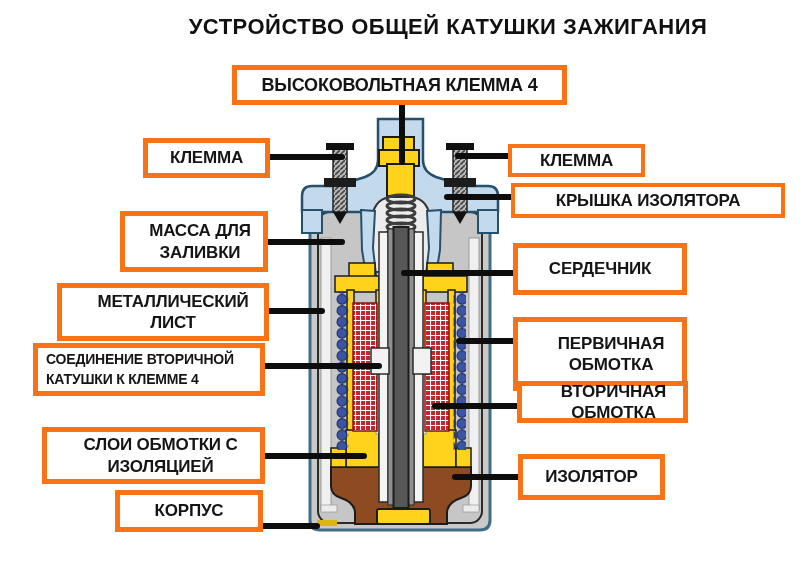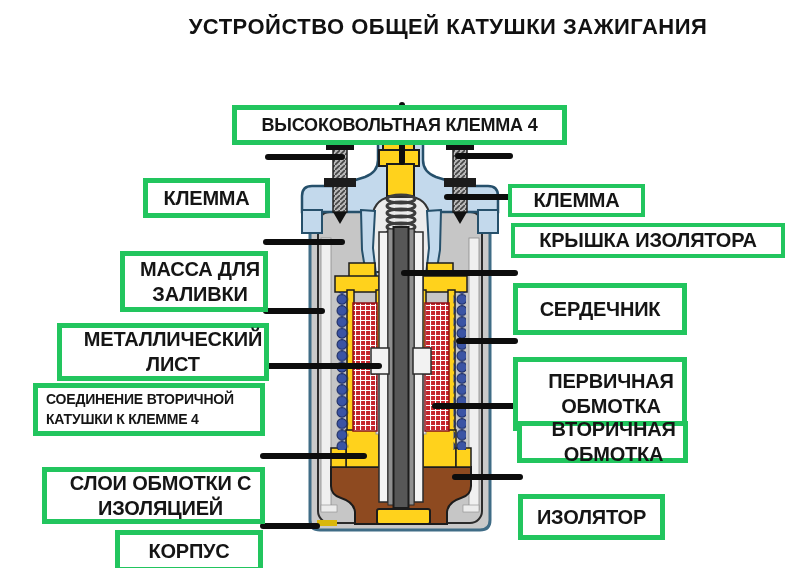--- a/index.html
+++ b/index.html
@@ -6,26 +6,26 @@
     --c-cap:#c3d9ec; --c-case:#c9c9c9; --c-steel:#3f6c86; --c-yellow:#ffd21c;
     --c-red:#c5242c; --c-wblue:#3b54a4; --c-brown:#8e4a20; --c-coredark:#575757;
     --c-coremid:#909090; --c-ink:#111111;
   }
   html,body{margin:0;padding:0;background:#ffffff;}
   .stage{position:relative;width:800px;height:568px;background:#fff;overflow:hidden;
          font-family:"Liberation Sans","DejaVu Sans",sans-serif;}
   .title{position:absolute;left:0;top:14px;width:800px;text-align:center;
          font-size:22px;font-weight:bold;color:var(--c-ink);letter-spacing:0.5px;margin:0;padding-left:48px;}
   svg.diagram{position:absolute;left:0;top:0;}
-  .lbox{position:absolute;background:#fff;border:5px solid #22c55e;color:#151515;
+  .lbox{position:absolute;background:#fff;border:5px solid #f97316;color:#151515;
         font-weight:bold;display:flex;align-items:center;box-sizing:border-box;
-        white-space:pre-line;line-height:1.25;letter-spacing:-0.2px;margin-top:40px;}
+        white-space:pre-line;line-height:1.25;letter-spacing:-0.2px;}
   .lbox span{display:block;width:100%;}
   .ctr{justify-content:center;text-align:center;}
-  .f16{font-size:20px;text-align:center;}
+  .f16{font-size:17px;text-align:center;}
   .f18{font-size:18px;}
   .f13{font-size:14px;line-height:1.4;}
   
   .b-hv  {left:232px;top:65px;width:335px;height:40px;}
   .b-kl1 {left:143px;top:138px;width:127px;height:40px;}
   .b-mas {left:120px;top:211px;width:148px;height:61px;padding-left:12px;}
   .b-met {left:57px; top:283px;width:212px;height:58px;padding-left:20px;}
   .b-soe {left:33px; top:343px;width:232px;height:53px;padding-left:8px;}
   .b-slo {left:42px; top:427px;width:223px;height:57px;padding-left:14px;}
   .b-kor {left:115px;top:490px;width:148px;height:42px;}

